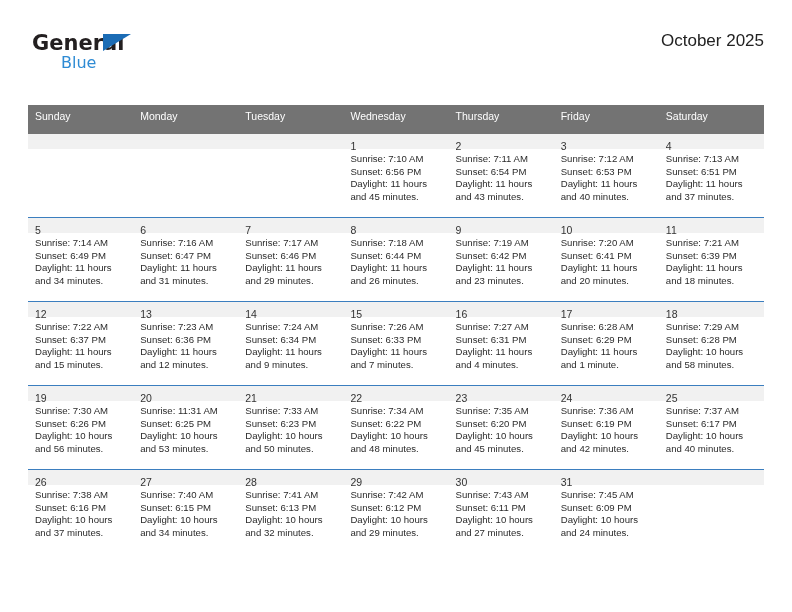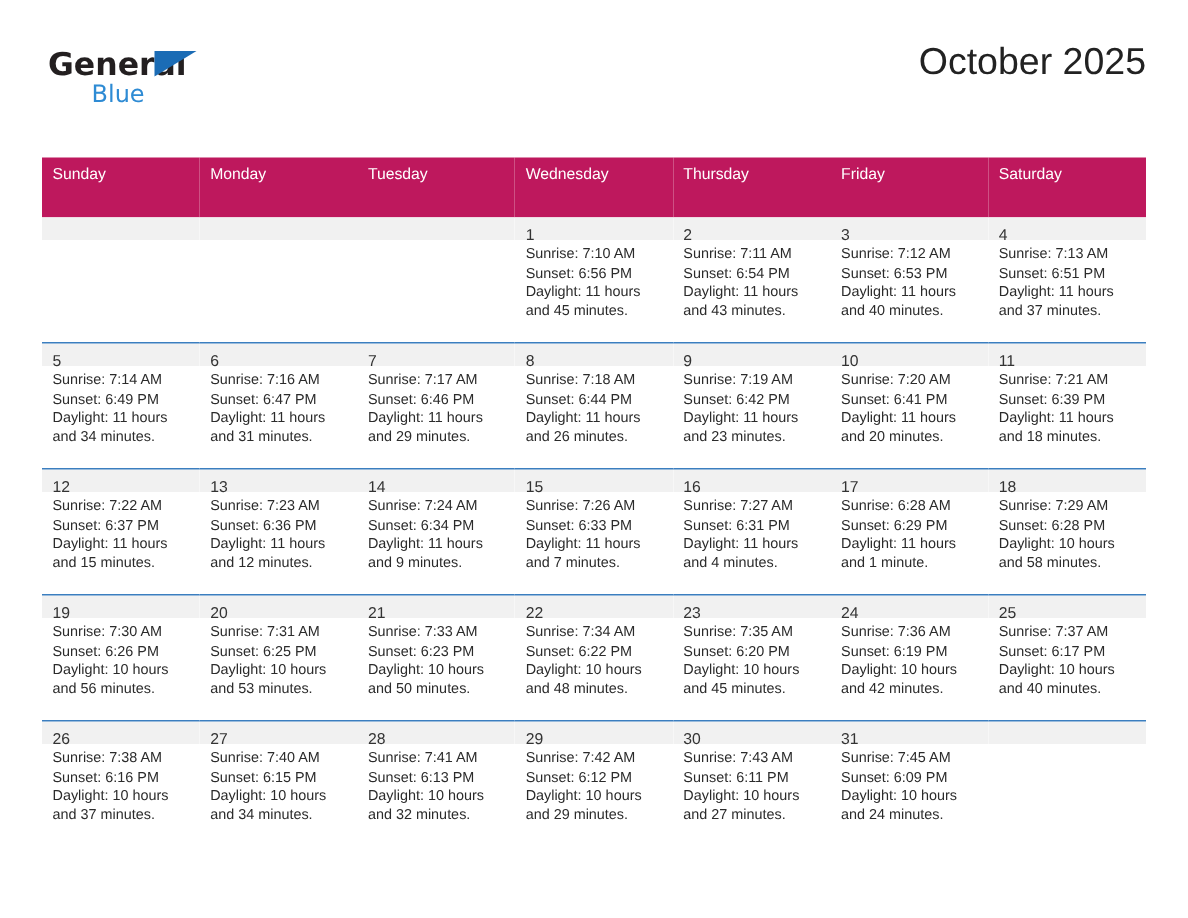--- a/index.html
+++ b/index.html
@@ -66,21 +66,21 @@
     font-weight: 400;
     line-height: 22px;
   }
   .title-block {
     position: absolute;
     right: 0;
     top: 0;
     text-align: right;
   }
   .cal-title {
-    font-size: 25px;
+    font-size: 17px;
     color: #222222;
     font-weight: 400;
     line-height: 30px;
     white-space: nowrap;
   }
   .cal-subtitle {
     margin-top: 9px;
     font-size: 13.5px;
     color: #222222;
     font-weight: 400;
@@ -91,26 +91,26 @@
   
   .calendar {
     position: absolute;
     left: 28px;
     top: 105px;
     width: 736px;
     border-collapse: collapse;
     table-layout: fixed;
   }
   .calendar th {
-    background: #be185d;
+    background: #737373;
     color: #ffffff;
     font-size: 10.5px;
     font-weight: 400;
     text-align: left;
-    padding: 5px 0 23px 7px;
+    padding: 5px 0 12px 7px;
     height: 11px;
     border: none;
     margin-top: 37px;
   }
   .calendar td {
     vertical-align: top;
     padding: 0;
     border: none;
     border-top: 1px solid #3b7ebf;
     height: 83px;
@@ -385,21 +385,21 @@
             <div class="cell-body">
               <div class="cell-line">Sunrise: 7:30 AM</div>
               <div class="cell-line">Sunset: 6:26 PM</div>
               <div class="cell-line">Daylight: 10 hours</div>
               <div class="cell-line">and 56 minutes.</div>
             </div>
           </td>
           <td>
             <div class="daynum-band"><span class="daynum">20</span></div>
             <div class="cell-body">
-              <div class="cell-line">Sunrise: 7:31 AM</div>
+              <div class="cell-line">Sunrise: 11:31 AM</div>
               <div class="cell-line">Sunset: 6:25 PM</div>
               <div class="cell-line">Daylight: 10 hours</div>
               <div class="cell-line">and 53 minutes.</div>
             </div>
           </td>
           <td>
             <div class="daynum-band"><span class="daynum">21</span></div>
             <div class="cell-body">
               <div class="cell-line">Sunrise: 7:33 AM</div>
               <div class="cell-line">Sunset: 6:23 PM</div>

